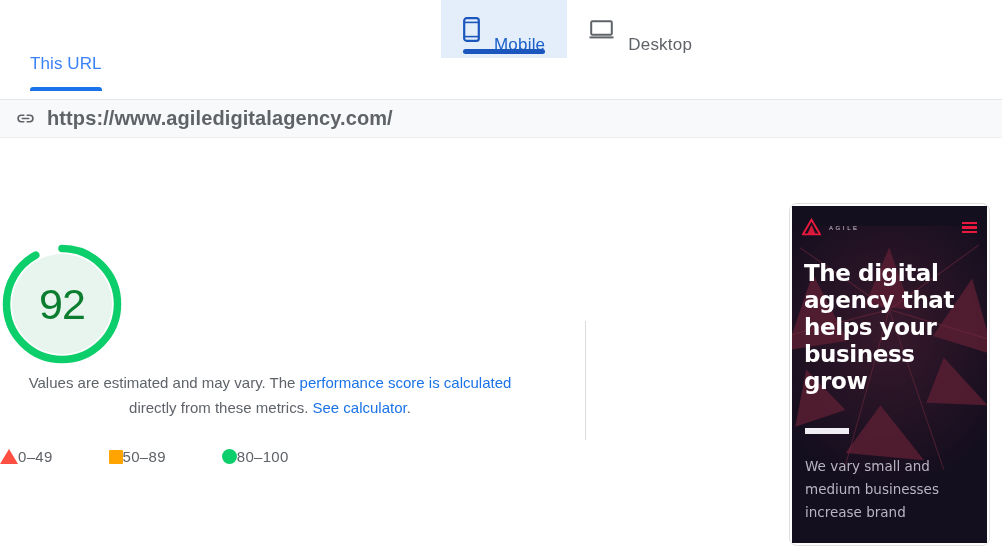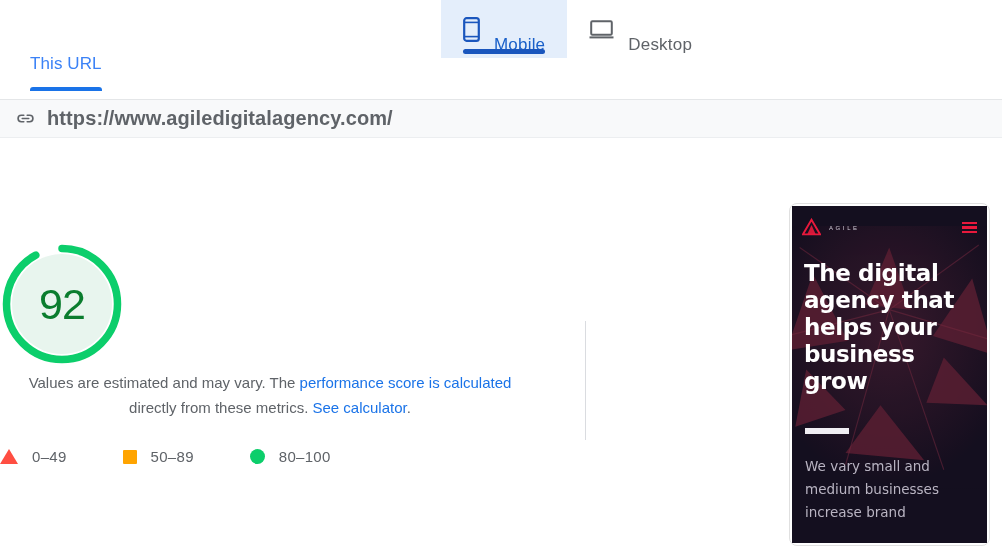--- a/index.html
+++ b/index.html
@@ -159,21 +159,20 @@
   
   .legend {
     margin-top: 28px;
     display: flex;
     align-items: center;
     gap: 56px;
   }
   .legend-item {
     display: flex;
     align-items: center;
-    gap: 14px;
   }
   .legend-item .lg-label {
     font-size: 15px;
     color: #5f6368;
     letter-spacing: .3px;
   }
   .swatch-tri {
     width: 0; height: 0;
     border-left: 9px solid transparent;
     border-right: 9px solid transparent;

